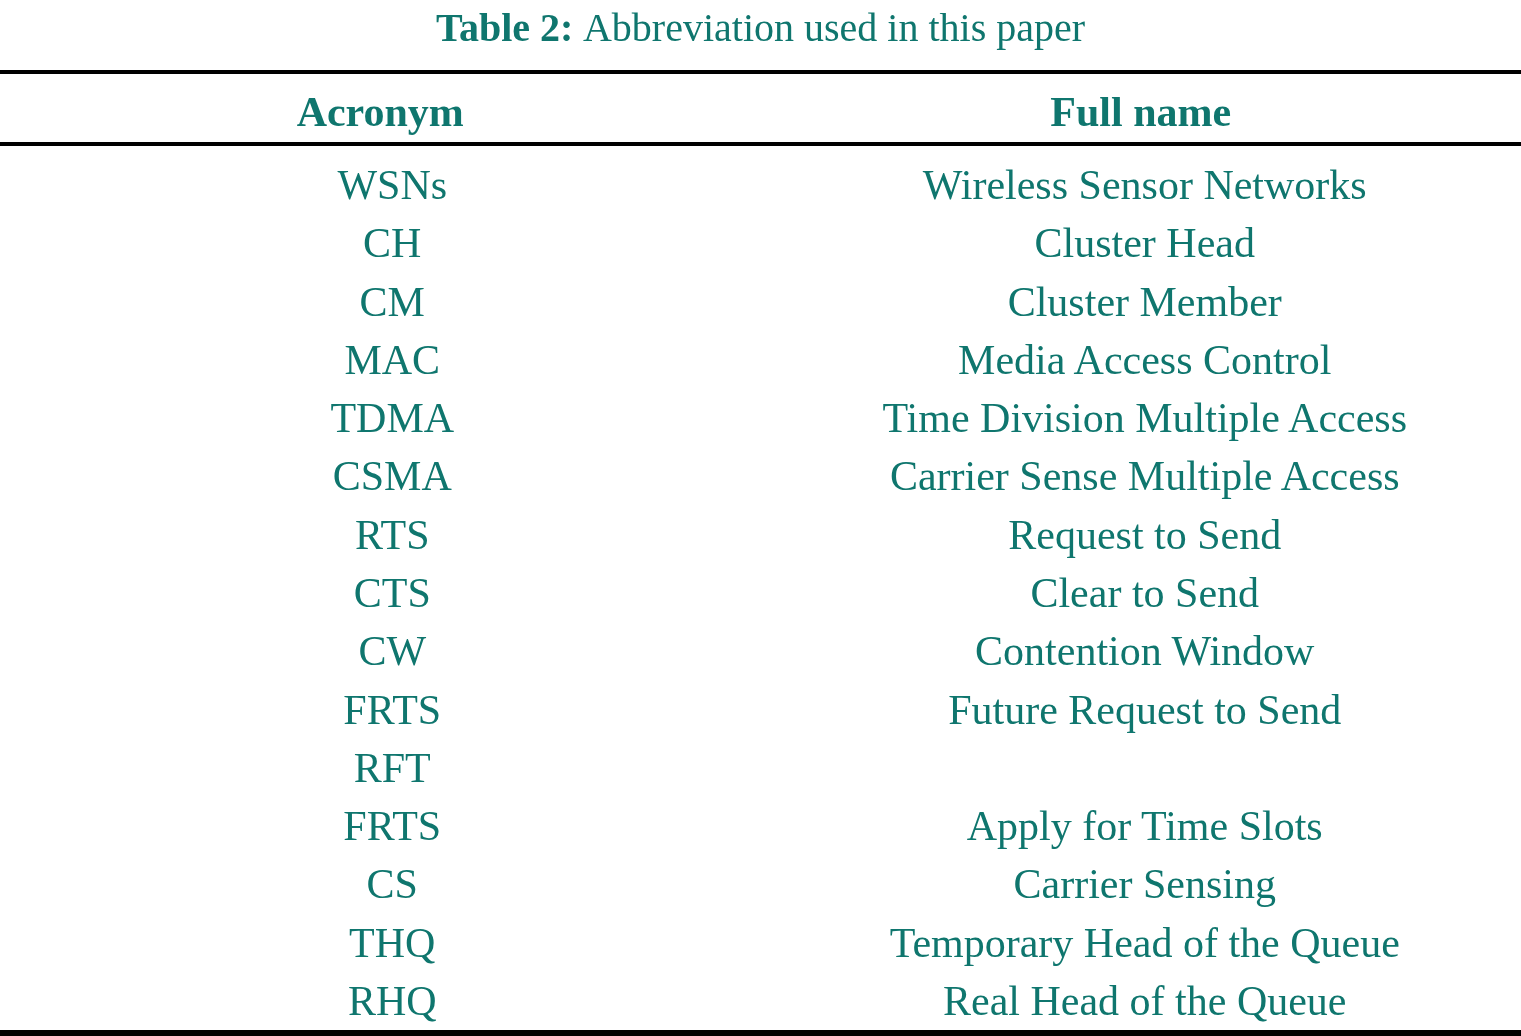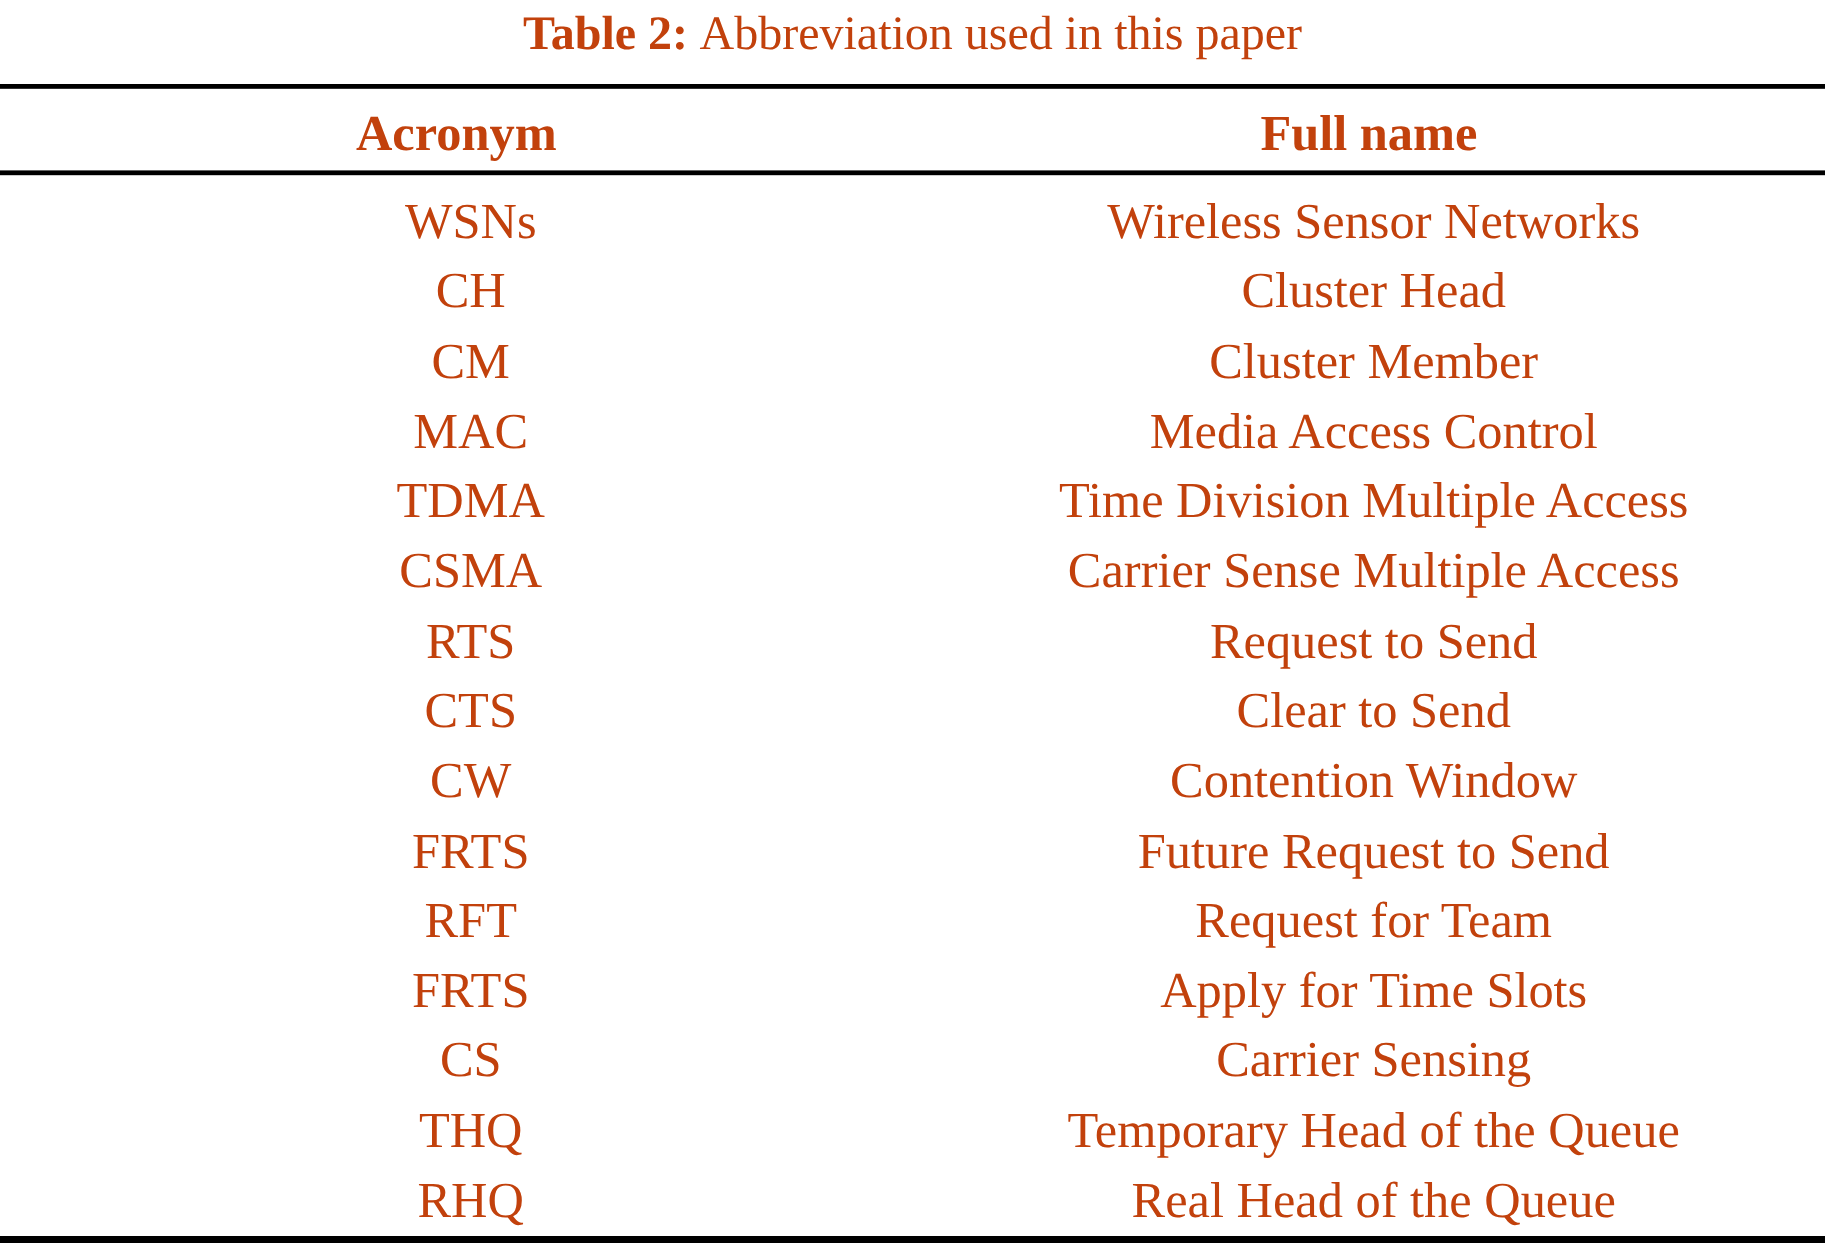--- a/index.html
+++ b/index.html
@@ -5,21 +5,21 @@
   html, body {
     margin: 0;
     padding: 0;
     background: #ffffff;
   }
   .page {
     position: relative;
     width: 1521px;
     height: 1036px;
     background: #ffffff;
-    color: #c2410c;
+    color: #0f766e;
     font-family: "Liberation Serif", "DejaVu Serif", serif;
     overflow: hidden;
   }
   .caption {
     height: 70px;
     display: flex;
     justify-content: center;
     align-items: flex-start;
     padding-top: 2px;
     box-sizing: border-box;
@@ -128,21 +128,20 @@
       <div class="row">
         <div class="cell">CW</div>
         <div class="cell">Contention Window</div>
       </div>
       <div class="row">
         <div class="cell">FRTS</div>
         <div class="cell">Future Request to Send</div>
       </div>
       <div class="row">
         <div class="cell">RFT</div>
-        <div class="cell">Request for Team</div>
       </div>
       <div class="row">
         <div class="cell">FRTS</div>
         <div class="cell">Apply for Time Slots</div>
       </div>
       <div class="row">
         <div class="cell">CS</div>
         <div class="cell">Carrier Sensing</div>
       </div>
       <div class="row">

